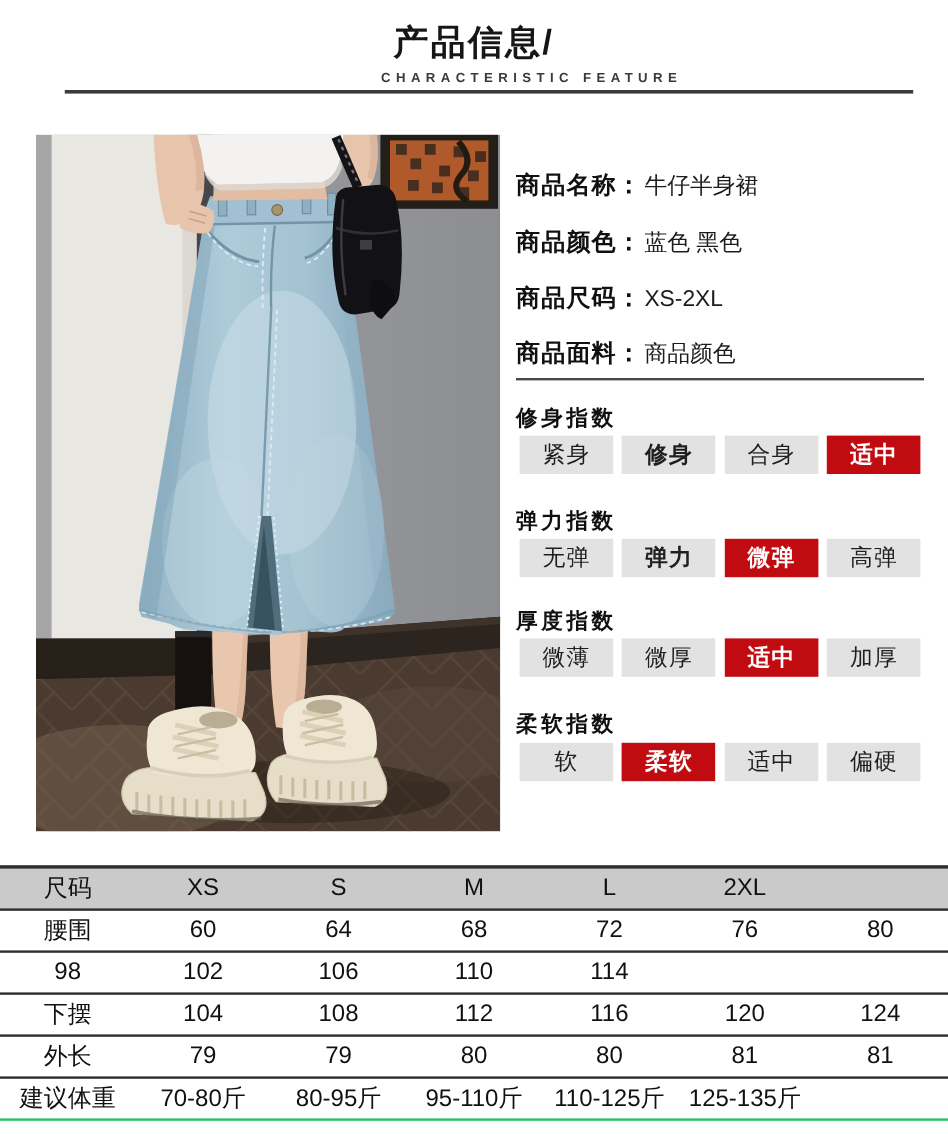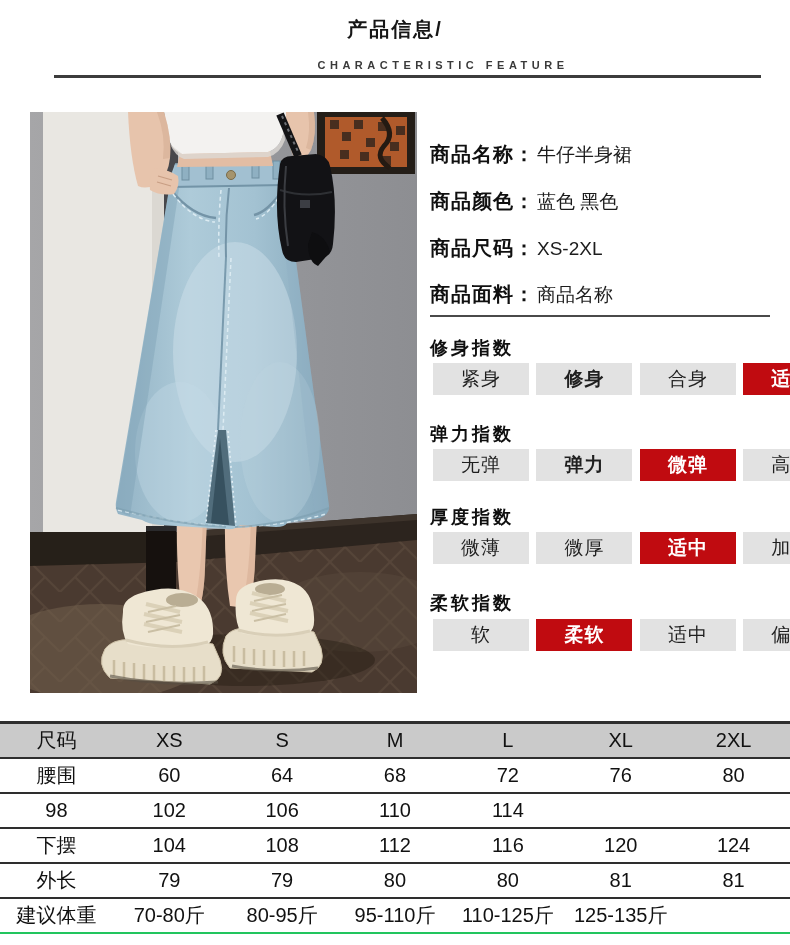--- a/index.html
+++ b/index.html
@@ -10,35 +10,35 @@
     --text-dark:#141414;
   }
   html,body{margin:0;padding:0;}
   body{
     width:790px;height:945px;position:relative;background:#ffffff;overflow:hidden;
     font-family:"Liberation Sans","DejaVu Sans",sans-serif;color:var(--text-dark);
     -webkit-font-smoothing:antialiased;
   }
   
   .hdr-title{position:absolute;top:16px;left:0;width:790px;text-align:center;
-    font-size:20px;font-weight:700;letter-spacing:2px;color:#161616;}
+    font-size:29px;font-weight:700;letter-spacing:2px;color:#161616;}
   .hdr-sub{position:absolute;top:59px;left:0;width:790px;text-align:center;
     font-size:11px;font-weight:600;letter-spacing:4.5px;color:#3a3a3a;padding-left:48px;}
   .hdr-rule{position:absolute;top:75px;left:54px;width:707px;height:3px;background:var(--rule-dark);}
   
   .photo{position:absolute;left:30px;top:112px;width:387px;height:581px;overflow:hidden;}
   
   .details{position:absolute;left:430px;top:112px;width:348px;height:581px;}
   .info-row{position:absolute;left:0;display:flex;align-items:baseline;white-space:nowrap;}
   .info-label{font-size:20px;font-weight:700;letter-spacing:1px;color:#101010;}
   .info-value{font-size:19px;color:#1c1c1c;margin-left:2px;}
   .details-rule{position:absolute;left:0;top:203px;width:340px;height:2px;background:#4a4a4a;}
   .idx-title{position:absolute;left:0;font-size:18px;font-weight:700;letter-spacing:3px;color:#0f0f0f;white-space:nowrap;}
   .pill-row{position:absolute;left:3px;white-space:nowrap;}
-  .pill{display:inline-flex;align-items:center;justify-content:center;width:96px;height:32px;
+  .pill{display:inline-flex;align-items:center;justify-content:center;width:78px;height:32px;
     margin-right:3px;background:var(--pill-gray);color:#1f1f1f;font-size:19px;letter-spacing:1px;}
   .pill.bold{font-weight:700;}
   .pill.selected{background:var(--accent-red);color:#ffffff;font-weight:700;}
   
   .size-table{position:absolute;left:0;top:721px;width:790px;border-top:3px solid #2e2e2e;}
   .trow{display:grid;grid-template-columns:repeat(7,1fr);height:33px;border-bottom:2px solid #2e2e2e;}
   .trow.head{background:var(--table-header-gray);}
   .trow:last-child{border-bottom:2px solid #22c55e;}
   .tcell{display:flex;align-items:center;justify-content:center;font-size:20px;color:#111111;white-space:nowrap;text-align:right;}
 </style>
@@ -211,21 +211,21 @@
   <div class="info-row" style="top:76px">
     <span class="info-label">商品颜色：</span>
     <span class="info-value">蓝色 黑色</span>
   </div>
   <div class="info-row" style="top:123px">
     <span class="info-label">商品尺码：</span>
     <span class="info-value">XS-2XL</span>
   </div>
   <div class="info-row" style="top:169px">
     <span class="info-label">商品面料：</span>
-    <span class="info-value">商品名称</span>
+    <span class="info-value">商品颜色</span>
   </div>
   <div class="details-rule"></div>
 
   <div class="idx-title" style="top:224px">修身指数</div>
   <div class="pill-row" style="top:251px">
     <span class="pill">紧身</span>
     <span class="pill bold">修身</span>
     <span class="pill">合身</span>
     <span class="pill selected bold">适中</span>
   </div>
@@ -255,21 +255,20 @@
   </div>
 </div>
 
 <div class="size-table">
   <div class="trow head">
     <div class="tcell">尺码</div>
     <div class="tcell">XS</div>
     <div class="tcell">S</div>
     <div class="tcell">M</div>
     <div class="tcell">L</div>
-    <div class="tcell">XL</div>
     <div class="tcell">2XL</div>
   </div>
   <div class="trow">
     <div class="tcell">腰围</div>
     <div class="tcell">60</div>
     <div class="tcell">64</div>
     <div class="tcell">68</div>
     <div class="tcell">72</div>
     <div class="tcell">76</div>
     <div class="tcell">80</div>

